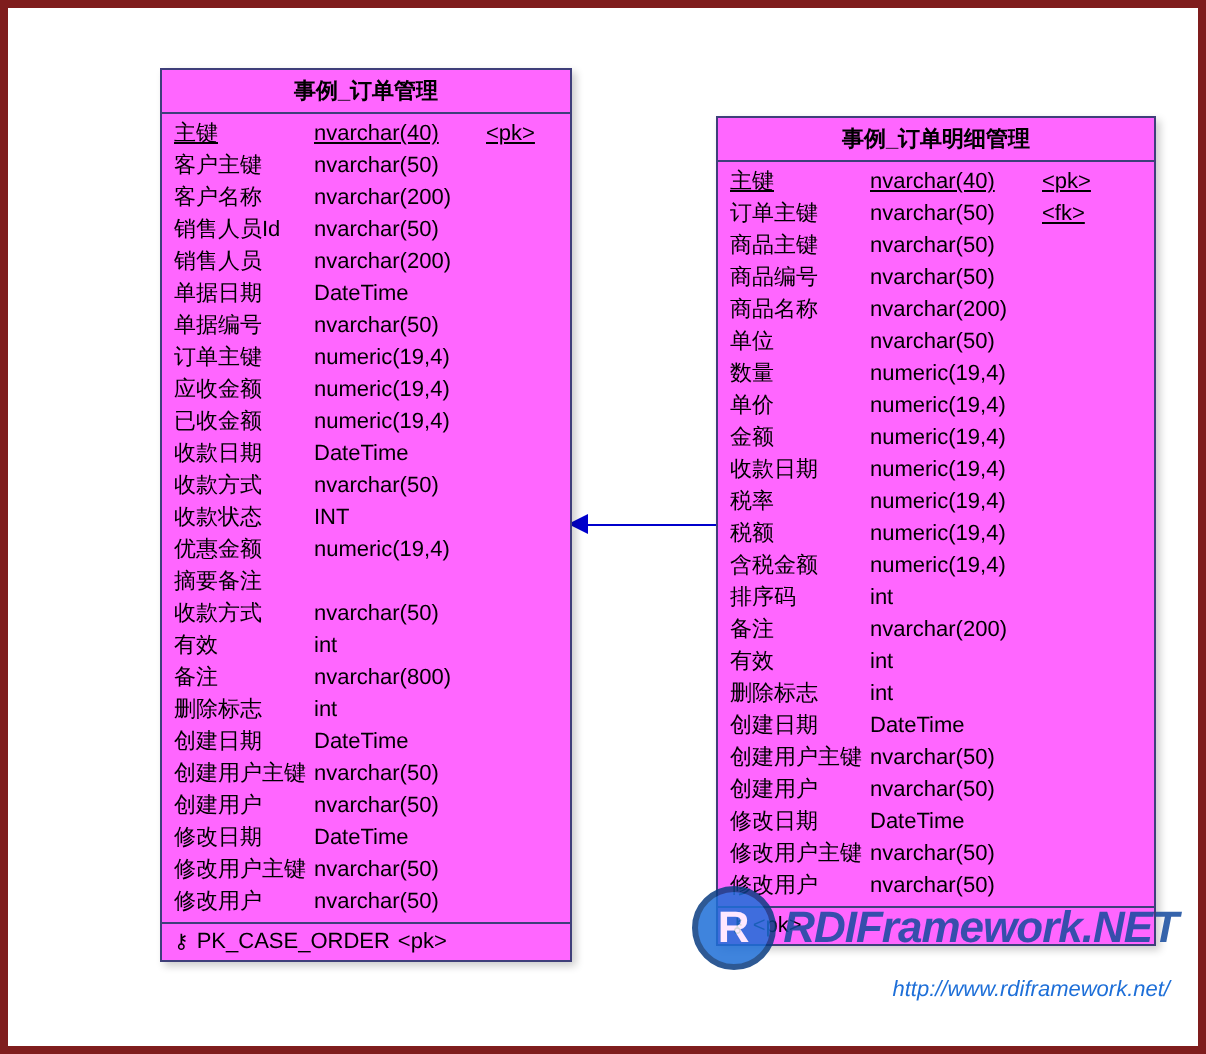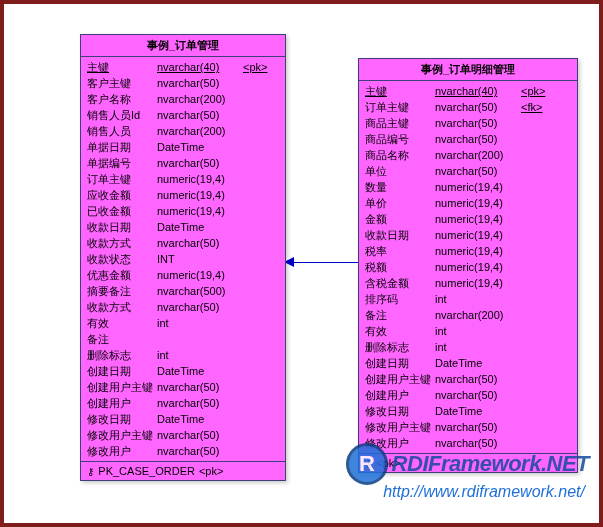--- a/index.html
+++ b/index.html
@@ -103,21 +103,21 @@
     justify-content: center;
     color: #fff;
     font-size: 22px;
     font-style: normal;
     border: 3px solid #0a3d82;
   }
   .watermark-sub {
     position: absolute;
     right: 14px;
     bottom: 22px;
-    font-size: 16px;
+    font-size: 11px;
     color: #1e6fd8;
     font-style: italic;
     pointer-events: none;
   }
 </style>
 </head>
 <body>
 
 <div class="canvas">
 
@@ -192,35 +192,35 @@
           <span class="col-type">INT</span>
           <span class="col-key"></span>
         </div>
         <div class="entity-row">
           <span class="col-name">优惠金额</span>
           <span class="col-type">numeric(19,4)</span>
           <span class="col-key"></span>
         </div>
         <div class="entity-row">
           <span class="col-name">摘要备注</span>
-          <span class="col-type">nvarchar(500)</span>
           <span class="col-key"></span>
         </div>
         <div class="entity-row">
           <span class="col-name">收款方式</span>
           <span class="col-type">nvarchar(50)</span>
           <span class="col-key"></span>
         </div>
         <div class="entity-row">
           <span class="col-name">有效</span>
           <span class="col-type">int</span>
           <span class="col-key"></span>
         </div>
         <div class="entity-row">
           <span class="col-name">备注</span>
+          <span class="col-type">nvarchar(800)</span>
           <span class="col-key"></span>
         </div>
         <div class="entity-row">
           <span class="col-name">删除标志</span>
           <span class="col-type">int</span>
           <span class="col-key"></span>
         </div>
         <div class="entity-row">
           <span class="col-name">创建日期</span>
           <span class="col-type">DateTime</span>

